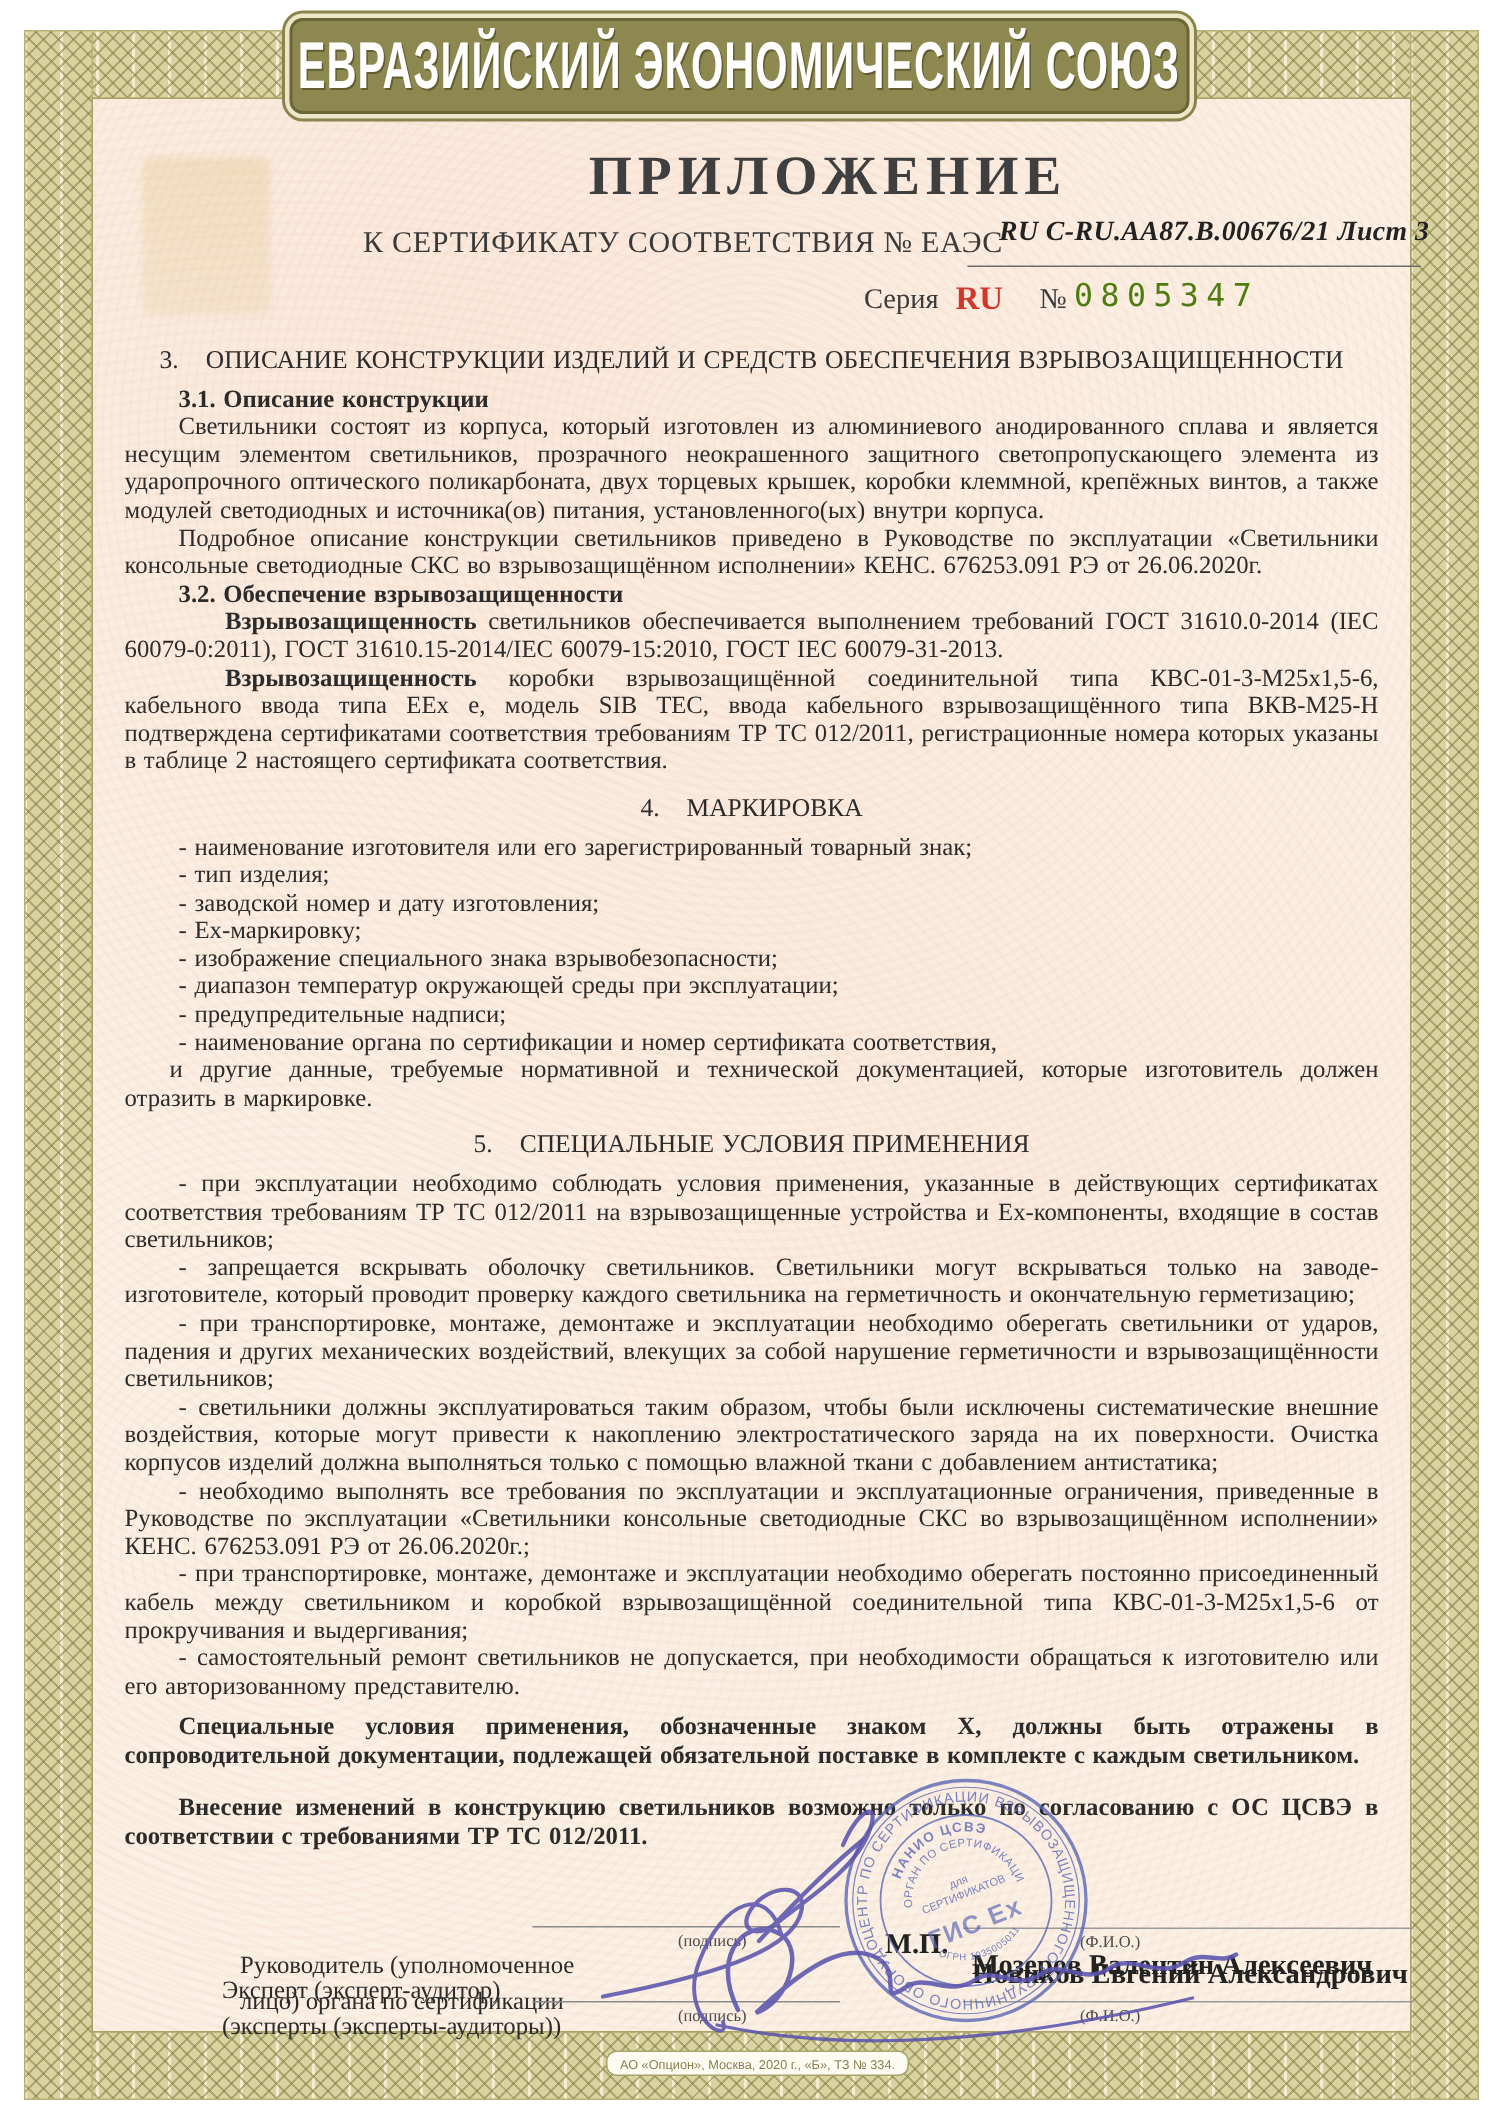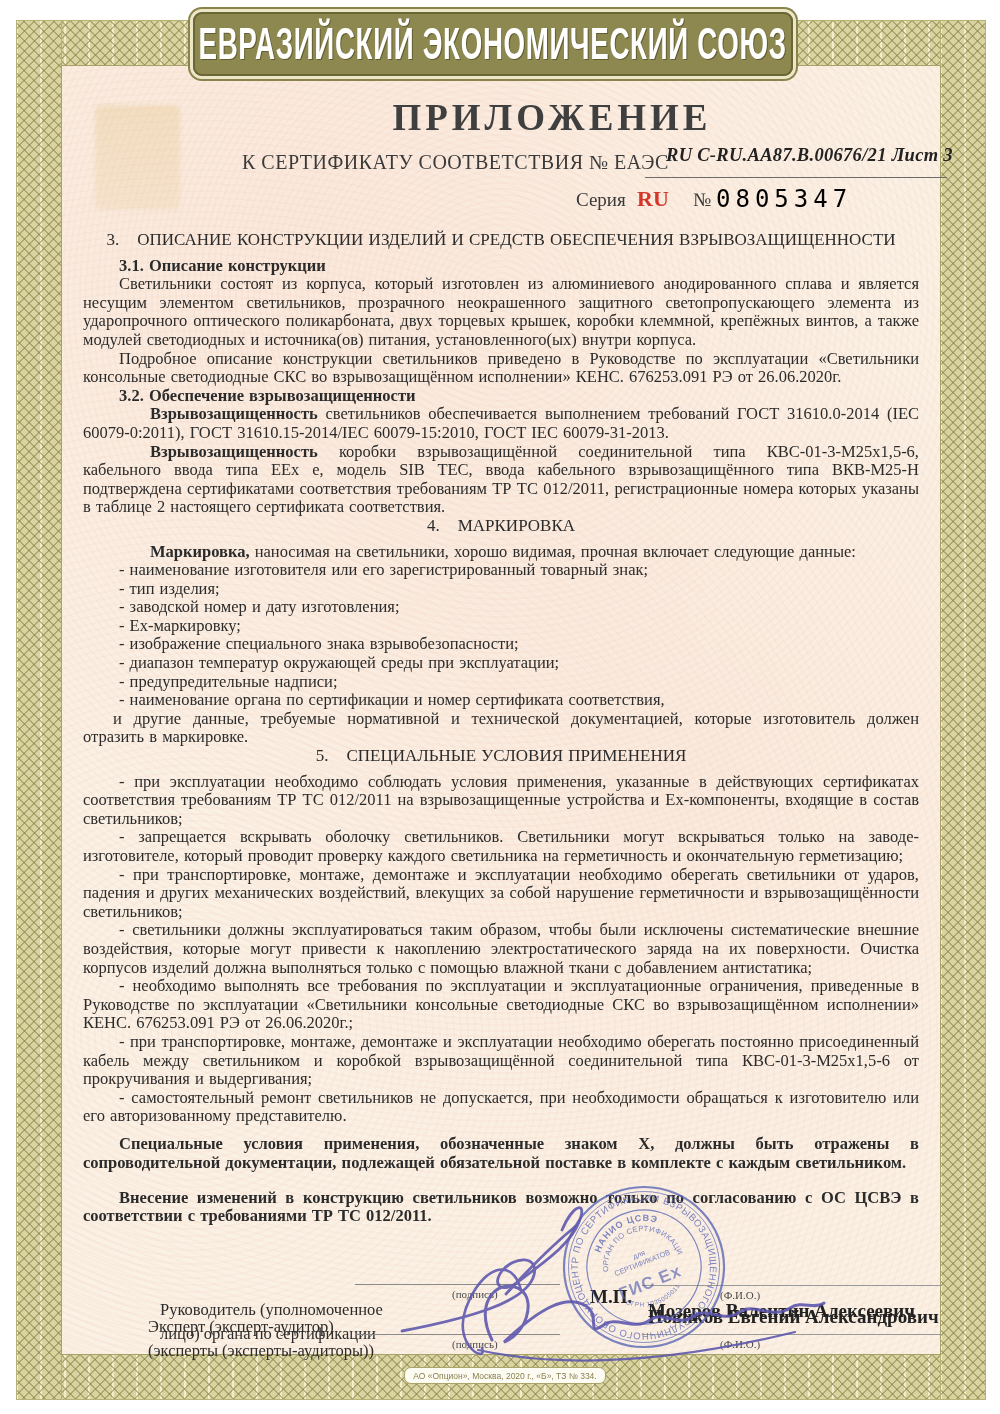--- a/index.html
+++ b/index.html
@@ -36,27 +36,27 @@
   
   #doc-title{position:absolute;left:62px;top:96px;width:980px;text-align:center;
     font-size:37px;font-weight:bold;letter-spacing:4px;color:#3f3f3f;}
   #cert-prefix{position:absolute;left:222px;top:151px;font-size:20px;color:#3a3a3a;letter-spacing:.5px;margin-left:20px;}
   #cert-number{position:absolute;left:666px;top:145px;font-size:18.5px;font-weight:bold;color:#222;letter-spacing:.3px;white-space:nowrap;font-style:italic;}
   #cert-underline{position:absolute;left:645px;top:177px;width:302px;height:1px;background:#6b6b6b;}
   #series-label{position:absolute;left:576px;top:189px;font-size:19px;color:#3a3a3a;}
   #series-value{position:absolute;left:637px;top:186px;font-size:22px;font-weight:bold;color:#d4362a;}
   #number-sign{position:absolute;left:693px;top:189px;font-size:19px;color:#3a3a3a;}
   #serial-number{position:absolute;left:716px;top:185px;font-family:"DejaVu Sans Mono","Liberation Mono",monospace;
-    font-size:24px;color:#000000;letter-spacing:5px;}
+    font-size:21px;color:#4d7c0f;letter-spacing:5px;}
   
   #body{position:absolute;left:83px;top:231px;width:836px;font-size:16.5px;line-height:18.6px;
     text-align:justify;word-spacing:1px;}
   .h-center{text-align:center;font-weight:normal;font-size:17px;}
   .h-center .num{margin-right:18px;}
-  .mt{}
+  .mt{margin-top:13px;}
   .mb{margin-bottom:7px;}
   .subhead{font-weight:bold;padding-left:36px;text-align:left;}
   .para{text-indent:36px;margin:0;}
   .lead{font-weight:bold;margin-left:31px;}
   .bullet{padding-left:36px;text-align:left;}
   .boldpara{font-weight:bold;text-indent:36px;margin-top:9px;}
   
   .siglabel{position:absolute;font-size:16.5px;line-height:24px;color:#2b2b2b;}
   .thin-line{position:absolute;height:1px;background:#8a8a8a;}
   .small-note{position:absolute;font-size:11px;color:#4a4a4a;}
@@ -102,21 +102,20 @@
     <div class="subhead">3.1. Описание конструкции</div>
     <p class="para">Светильники состоят из корпуса, который изготовлен из алюминиевого анодированного сплава и является несущим элементом светильников, прозрачного неокрашенного защитного светопропускающего элемента из ударопрочного оптического поликарбоната, двух торцевых крышек, коробки клеммной, крепёжных винтов, а также модулей светодиодных и источника(ов) питания, установленного(ых) внутри корпуса.</p>
     <p class="para">Подробное описание конструкции светильников приведено в Руководстве по эксплуатации «Светильники консольные светодиодные СКС во взрывозащищённом исполнении» КЕНС. 676253.091 РЭ от 26.06.2020г.</p>
     <div class="subhead">3.2. Обеспечение взрывозащищенности</div>
     <p class="para"><span class="lead">Взрывозащищенность</span><span> светильников обеспечивается выполнением требований ГОСТ 31610.0-2014 (IEC 60079-0:2011), ГОСТ 31610.15-2014/IEC 60079-15:2010, ГОСТ IEC 60079-31-2013.</span></p>
     <p class="para"><span class="lead">Взрывозащищенность</span><span> коробки взрывозащищённой соединительной типа КВС-01-3-М25х1,5-6, кабельного ввода типа ЕЕх е, модель SIB TEC, ввода кабельного взрывозащищённого типа ВКВ-М25-Н подтверждена сертификатами соответствия требованиям ТР ТС 012/2011, регистрационные номера которых указаны в таблице 2 настоящего сертификата соответствия.</span></p>
 
     <div class="h-center mt mb">
       <span class="num">4.</span><span>МАРКИРОВКА</span>
     </div>
-    <p class="para"><span class="lead">Маркировка,</span><span> наносимая на светильники, хорошо видимая, прочная включает следующие данные:</span></p>
     <div class="bullet">- наименование изготовителя или его зарегистрированный товарный знак;</div>
     <div class="bullet">- тип изделия;</div>
     <div class="bullet">- заводской номер и дату изготовления;</div>
     <div class="bullet">- Ex-маркировку;</div>
     <div class="bullet">- изображение специального знака взрывобезопасности;</div>
     <div class="bullet">- диапазон температур окружающей среды при эксплуатации;</div>
     <div class="bullet">- предупредительные надписи;</div>
     <div class="bullet">- наименование органа по сертификации и номер сертификата соответствия,</div>
     <p class="para" style="text-indent:30px">и другие данные, требуемые нормативной и технической документацией, которые изготовитель должен отразить в маркировке.</p>
 

